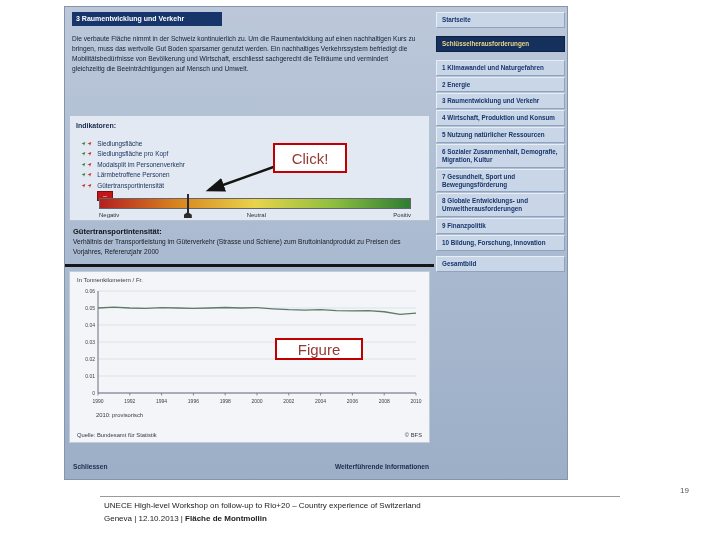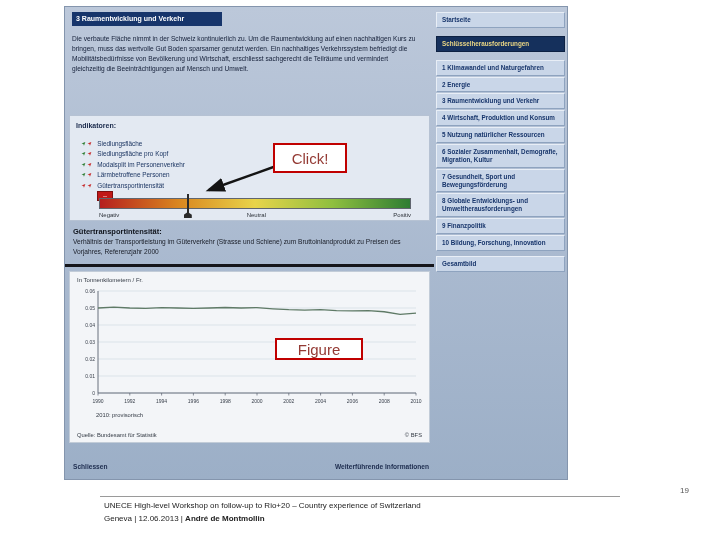--- a/index.html
+++ b/index.html
@@ -239,15 +239,15 @@
   </svg>
 
   <div class="callout click-callout">Click!</div>
   <div class="callout figure-callout">Figure</div>
 
 </div>
 
 <div class="footer-rule"></div>
 <div class="footer-line1">UNECE High-level Workshop on follow-up to Rio+20 – Country experience of Switzerland</div>
 <div class="footer-line2">
-  <span>Geneva | 12.06.2013 | </span><span class="author">André de Montmollin</span>
+  <span>Geneva | 12.10.2013 | </span><span class="author">Fläche de Montmollin</span>
 </div>
 <div class="page-number">19</div>
 
 </body></html>

